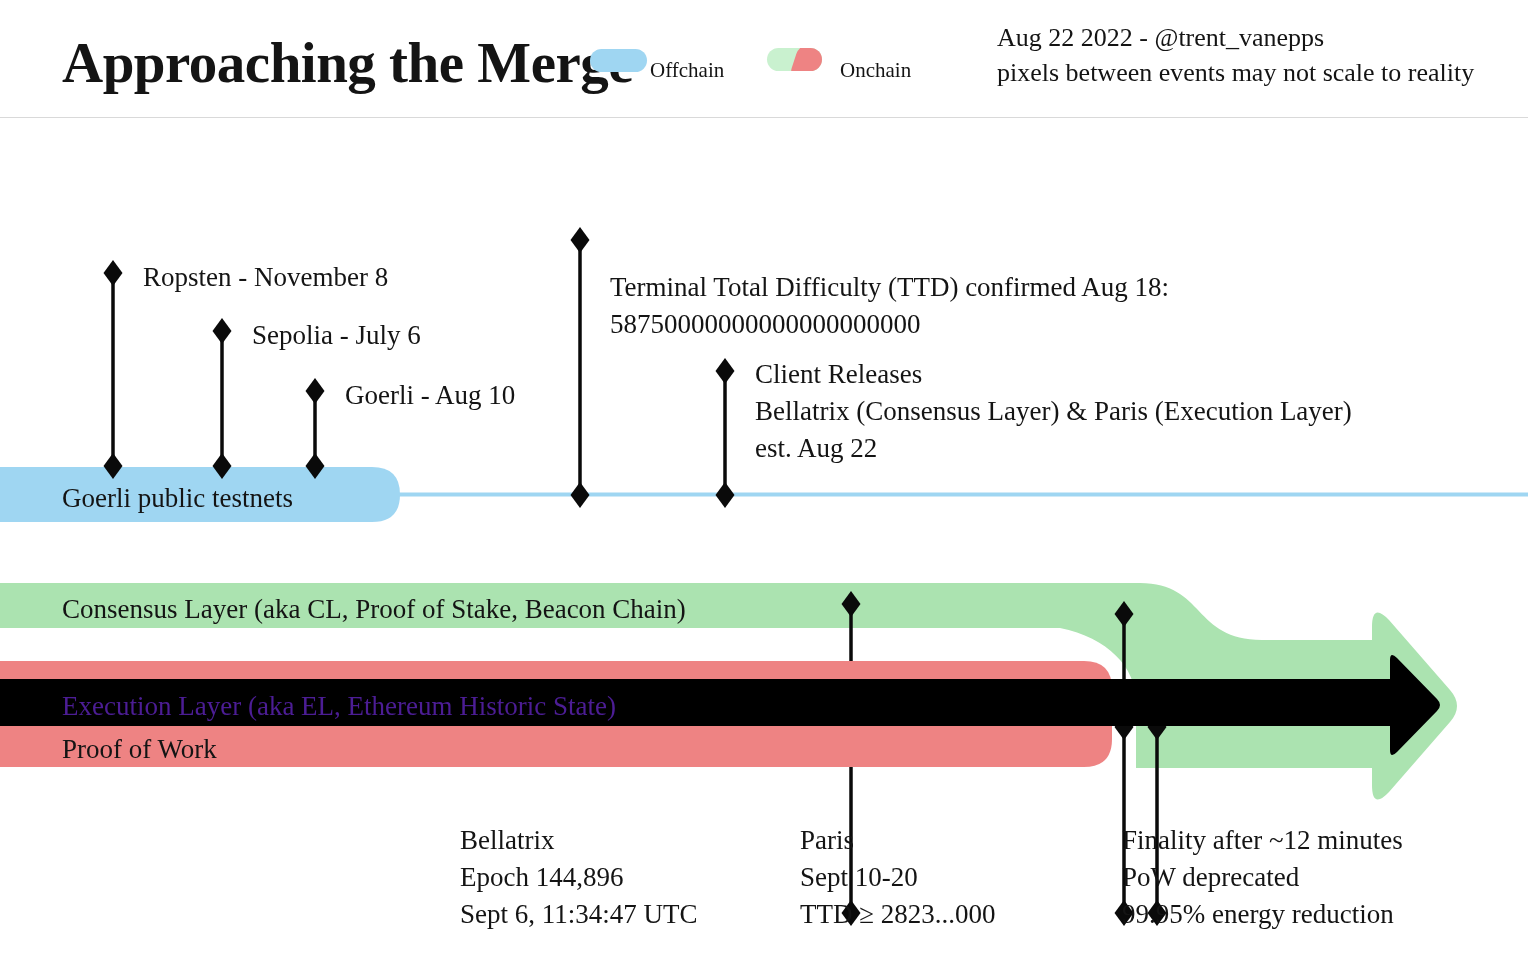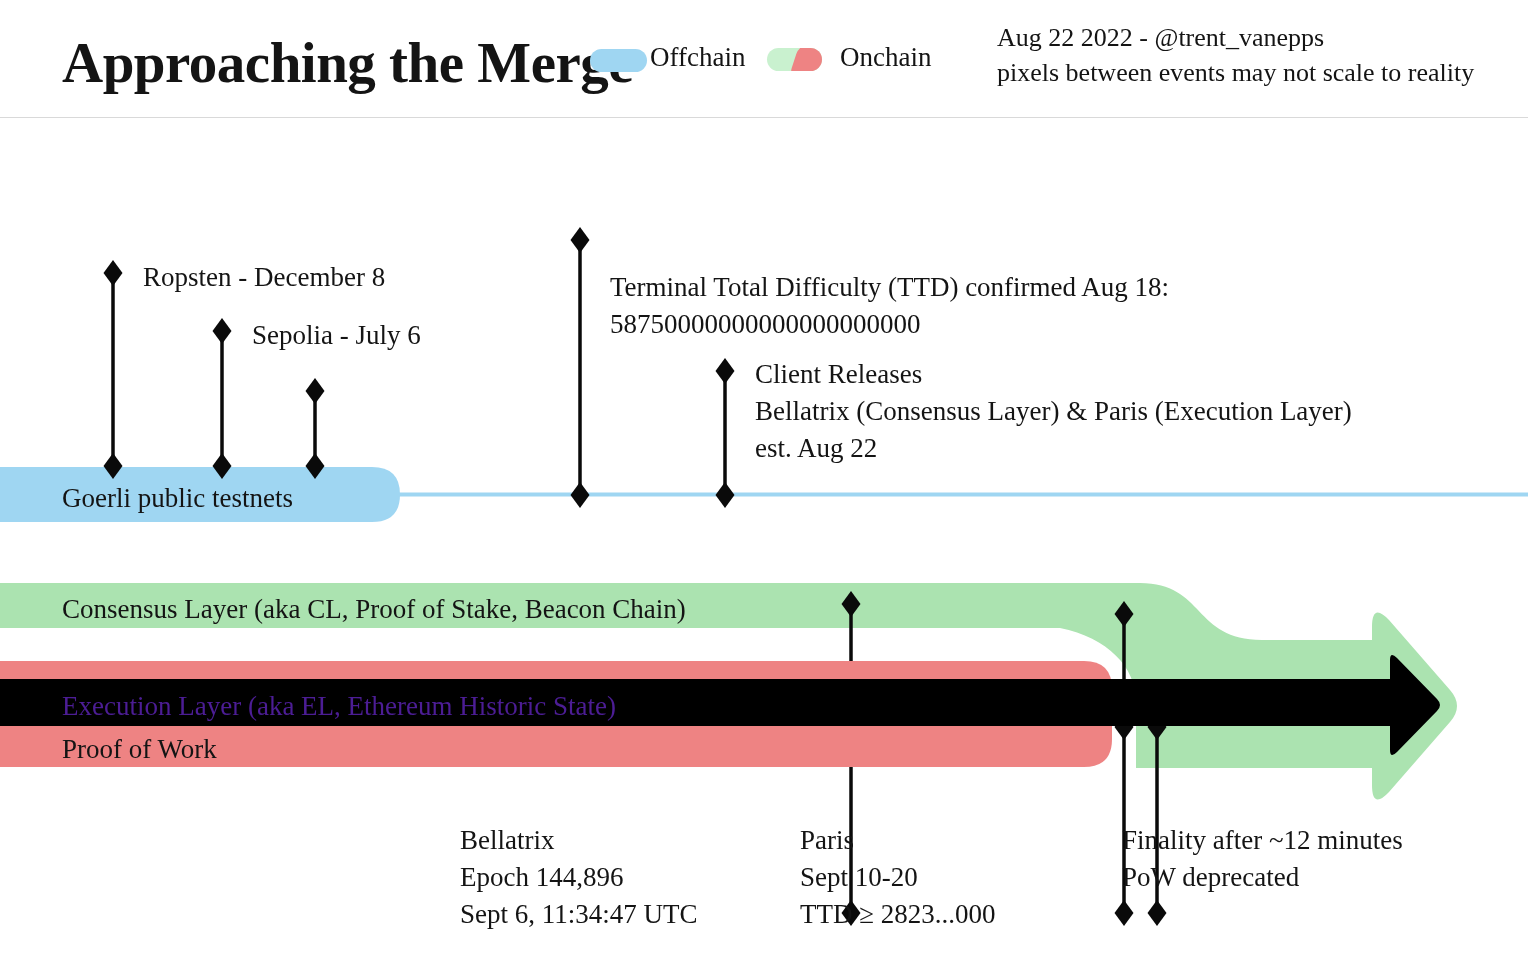--- a/index.html
+++ b/index.html
@@ -7,21 +7,21 @@
     position:relative;width:1528px;height:958px;background:#ffffff;
     font-family:"Liberation Serif","DejaVu Serif",serif;color:#141414;
     overflow:hidden;
   }
   .hdr{position:absolute;left:0;top:0;width:1528px;height:117px;border-bottom:1.5px solid #d9d9d9;background:#fff;}
   .title{position:absolute;left:62px;top:30px;font-size:57px;font-weight:bold;letter-spacing:-0.5px;}
   .pill{position:absolute;height:23px;border-radius:13px;}
   .pill-off{left:590px;top:49px;width:57px;background:#9fd6f2;}
   .pill-on{left:767px;top:48px;width:55px;background:#c9f1cf;overflow:hidden;}
   .pill-on .half{position:absolute;right:-8px;top:-4px;width:36px;height:34px;background:#ee8383;border-radius:10px;transform:skewX(-18deg);}
-  .lgl{position:absolute;top:42px;font-size:27px;}
+  .lgl{position:absolute;top:58px;font-size:21px;}
   .lg-off{left:650px;}
   .lg-on{left:840px;}
   .credits{position:absolute;left:997px;top:20px;font-size:26px;line-height:35px;}
   .credits span{display:block;}
   .lbl{position:absolute;font-size:27px;line-height:37px;white-space:nowrap;}
   .lbl span{display:block;}
   .r{}
   .white{color:#4c1d95;}
   svg.layer{position:absolute;left:0;top:0;}
 </style>
@@ -93,22 +93,23 @@
         <div class="half"></div>
       </div>
     <div class="lgl lg-on">Onchain</div>
 
     <div class="credits">
       <span>Aug 22 2022 - @trent_vanepps</span>
       <span>pixels between events may not scale to reality</span>
     </div>
   </div>
 
-  <div class="lbl" style="left:143px;top:259px;">Ropsten - December 8</div>
+  <div class="lbl" style="left:143px;top:259px;">Ropsten - November 8</div>
   <div class="lbl" style="left:252px;top:317px;">Sepolia - July 6</div>
+  <div class="lbl" style="left:345px;top:377px;">Goerli - Aug 10</div>
 
   <div class="lbl" style="left:610px;top:225px;margin-top:44px;">
     <span>Terminal Total Difficulty (TTD) confirmed Aug 18:</span>
     <span>58750000000000000000000</span>
   </div>
 
   <div class="lbl" style="left:755px;top:356px;">
     <span>Client Releases</span>
     <span>Bellatrix (Consensus Layer) &amp; Paris (Execution Layer)</span>
     <span>est. Aug 22</span>
@@ -127,15 +128,16 @@
 
   <div class="lbl r" style="left:800px;top:822px;width:297px;">
     <span>Paris</span>
     <span>Sept 10-20</span>
     <span>TTD ≥ 2823...000</span>
   </div>
 
   <div class="lbl" style="left:1122px;top:822px;">
     <span>Finality after ~12 minutes</span>
     <span>PoW deprecated</span>
+    <span>99.95% energy reduction</span>
   </div>
 
 </div>
 
 </body></html>

